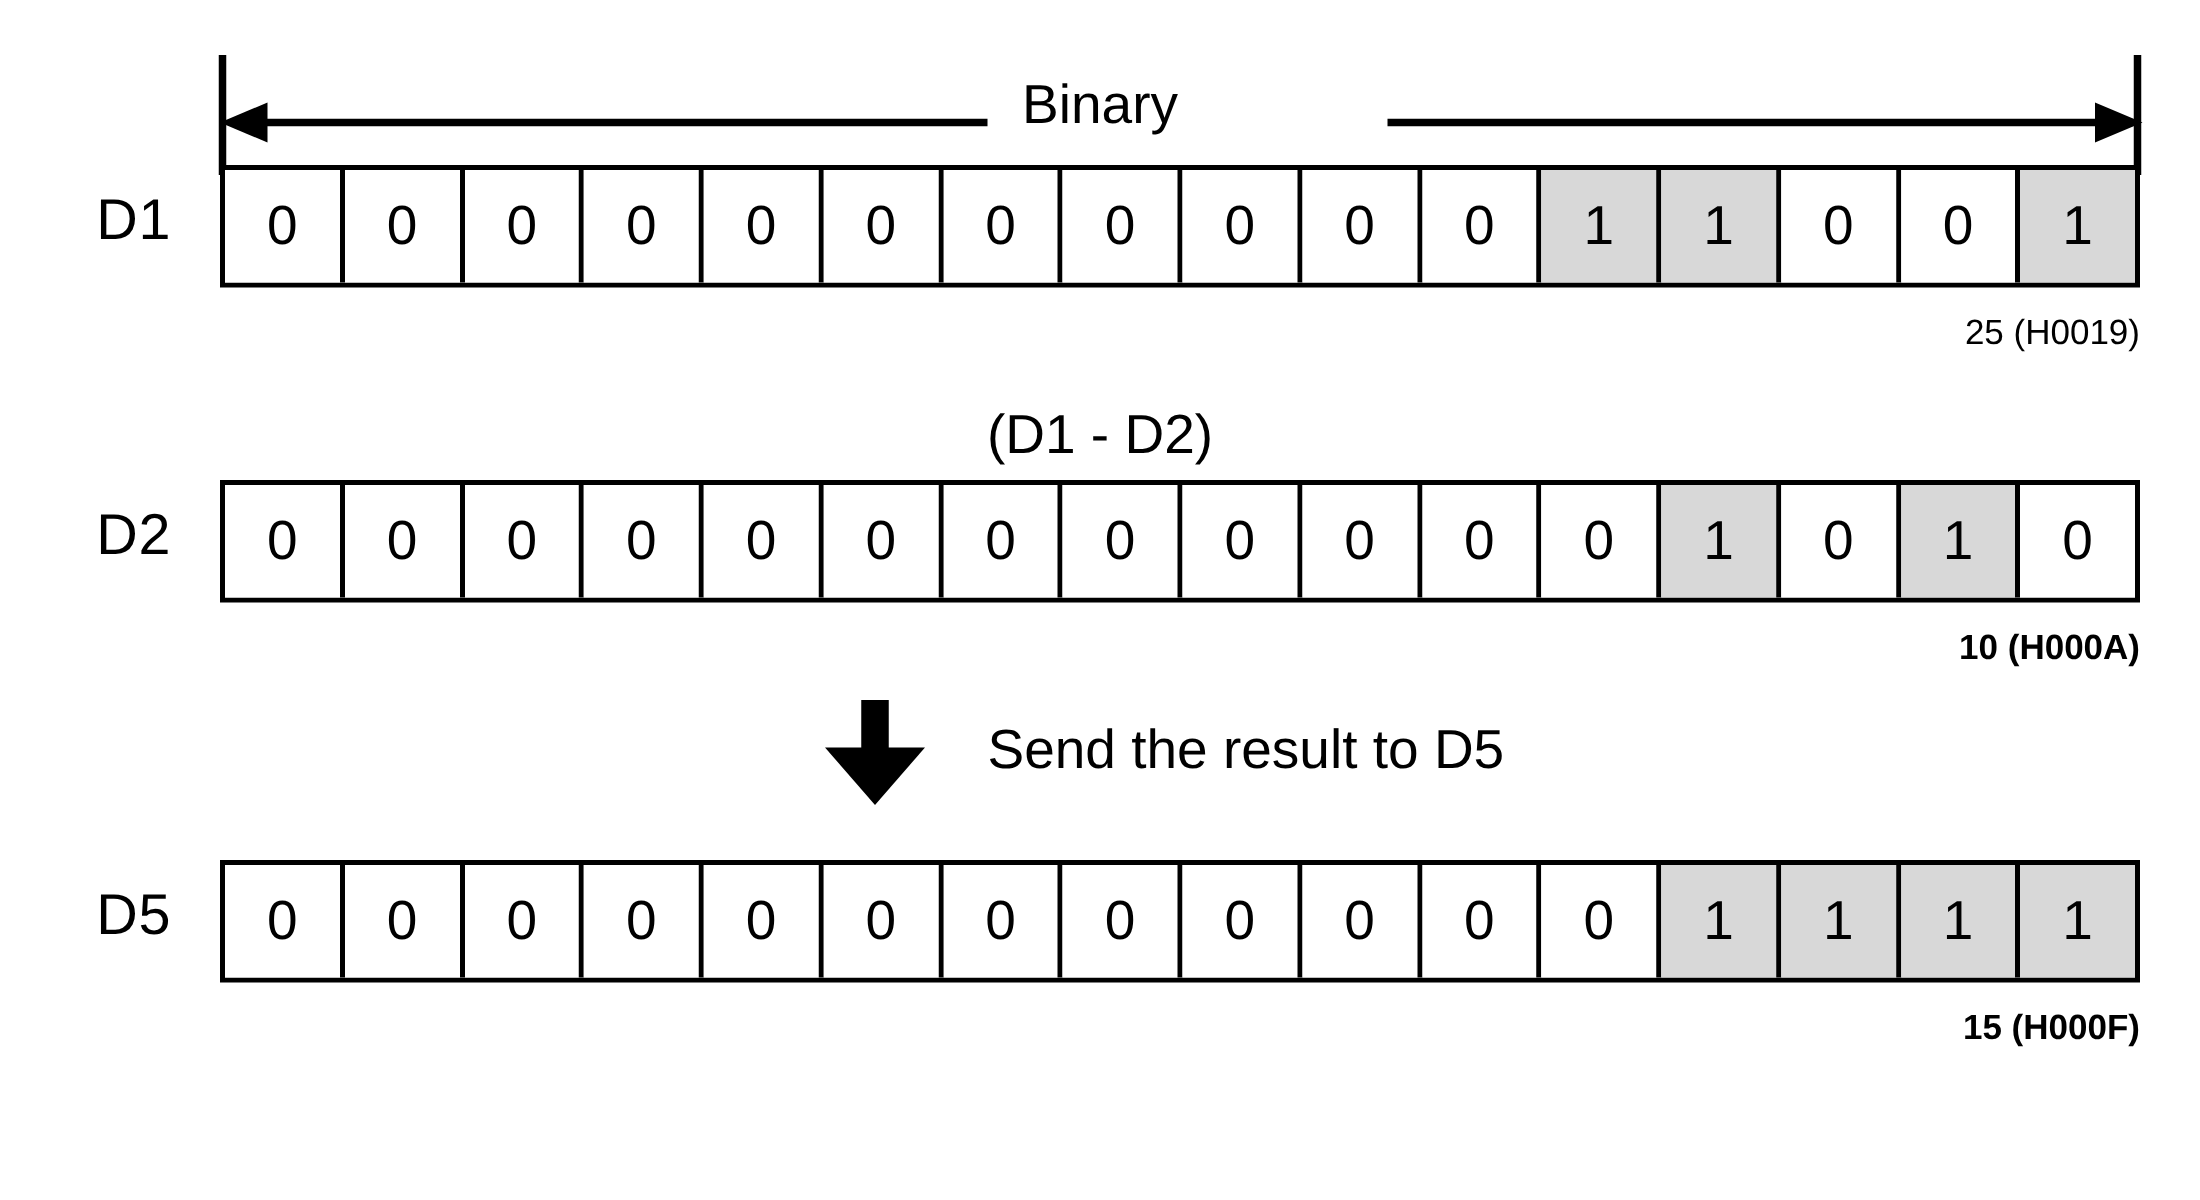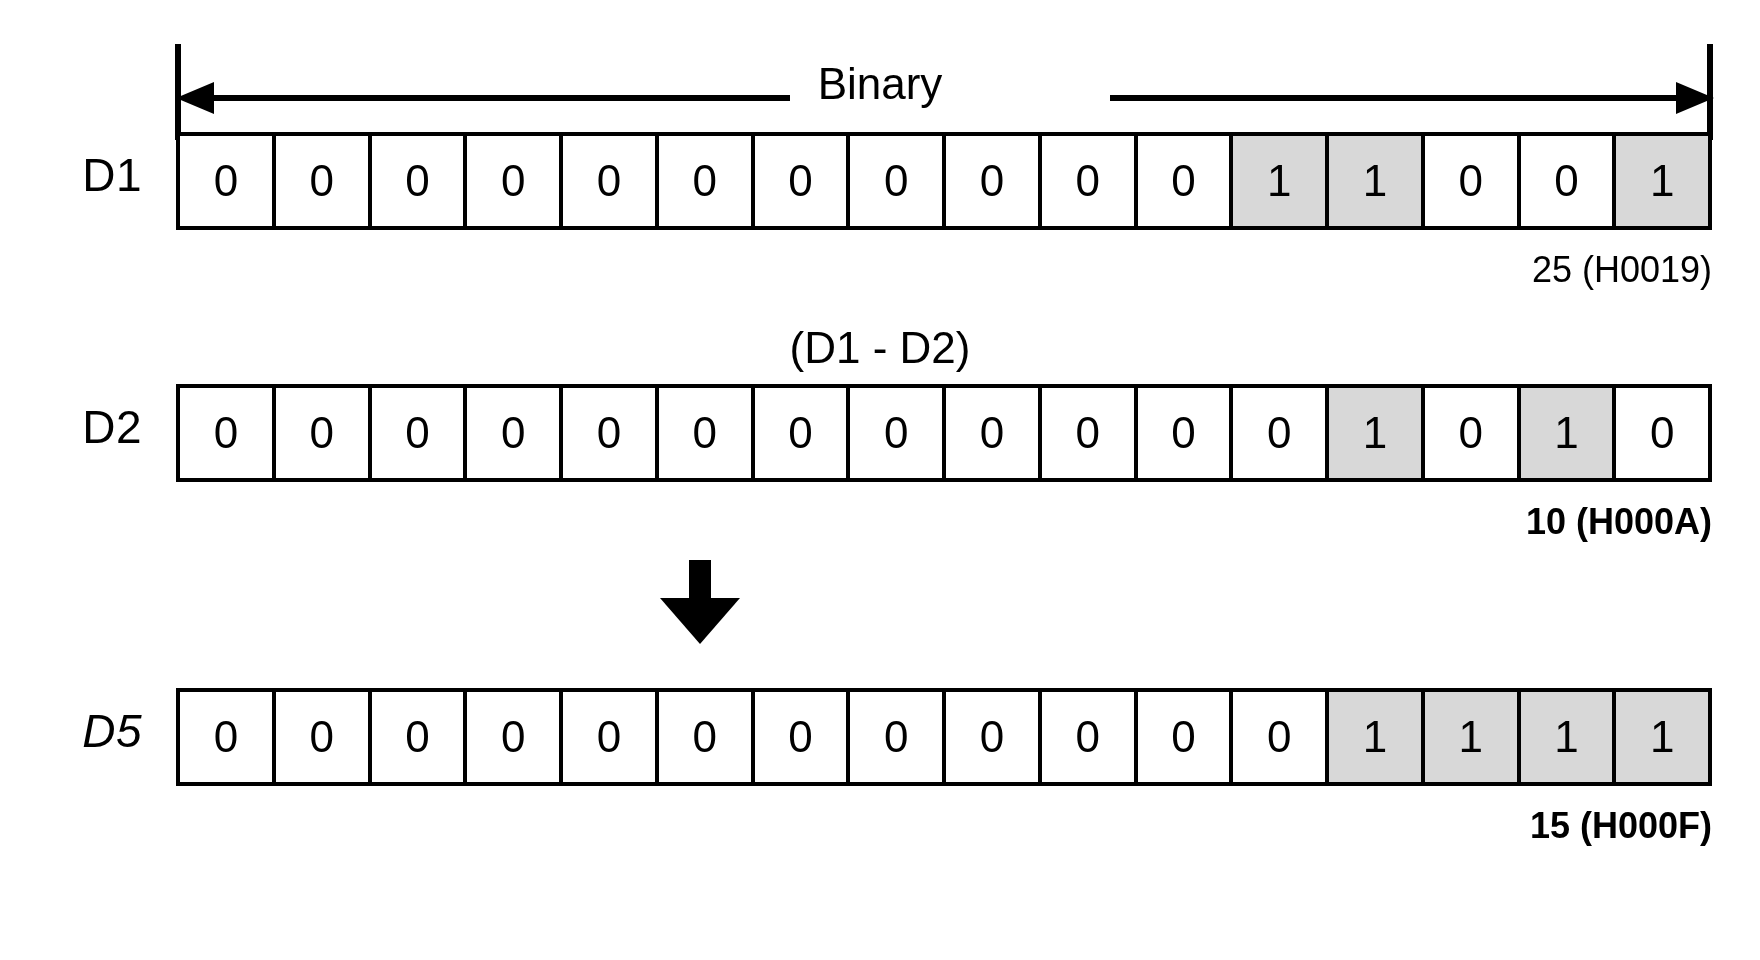--- a/index.html
+++ b/index.html
@@ -21,23 +21,23 @@
     width: 1760px;
     height: 960px;
   }
 
   
   .abs { position: absolute; }
 
   
   .reg-label {
     position: absolute;
-    left: 32px;
+    left: 52px;
     width: 110px;
-    text-align: right;
+    text-align: center;
     font-size: 46px;
     line-height: 1;
     letter-spacing: 0.5px;
     color: #000;
     white-space: nowrap;
   }
 
   
   .bitrow {
     position: absolute;
@@ -61,21 +61,21 @@
     background: #ffffff;
     color: #000000;
   }
   .bitcell:last-child { border-right: none; }
   .bitcell.on { background: #d8d8d8; }
 
   
   .value-caption {
     position: absolute;
     right: 48px;
-    font-size: 36px;
+    font-size: 28px;
     line-height: 1;
     white-space: nowrap;
     text-align: left;
     color: #000;
   }
 
   
   .span-wrap { position: absolute; left: 0; top: 0; width: 1760px; height: 140px; }
   .span-label {
     position: absolute;
@@ -176,22 +176,23 @@
       <div class="bitcell">0</div>
       <div class="bitcell on">1</div>
       <div class="bitcell">0</div>
     </div>
   <div class="value-caption" style="top:504px;font-weight:bold;">10 (H000A)</div>
 
   <svg class="abs" style="left:640px; top:556px;" width="120" height="90" viewBox="0 0 120 90" aria-hidden="true">
     <line x1="60" y1="4" x2="60" y2="58" stroke="#000" stroke-width="22"></line>
     <polygon points="60,88 20,42 100,42" fill="#000"></polygon>
   </svg>
-
-  <div class="reg-label" style="top:708px;font-style:italic;">D5</div>
+  <div class="send-note" style="left:790px; top:578px;">Send the result to D5</div>
+
+  <div class="reg-label" style="top:708px;">D5</div>
   <div class="bitrow" id="row-d5" style="top:688px;">
       <div class="bitcell">0</div>
       <div class="bitcell">0</div>
       <div class="bitcell">0</div>
       <div class="bitcell">0</div>
       <div class="bitcell">0</div>
       <div class="bitcell">0</div>
       <div class="bitcell">0</div>
       <div class="bitcell">0</div>
       <div class="bitcell">0</div>

